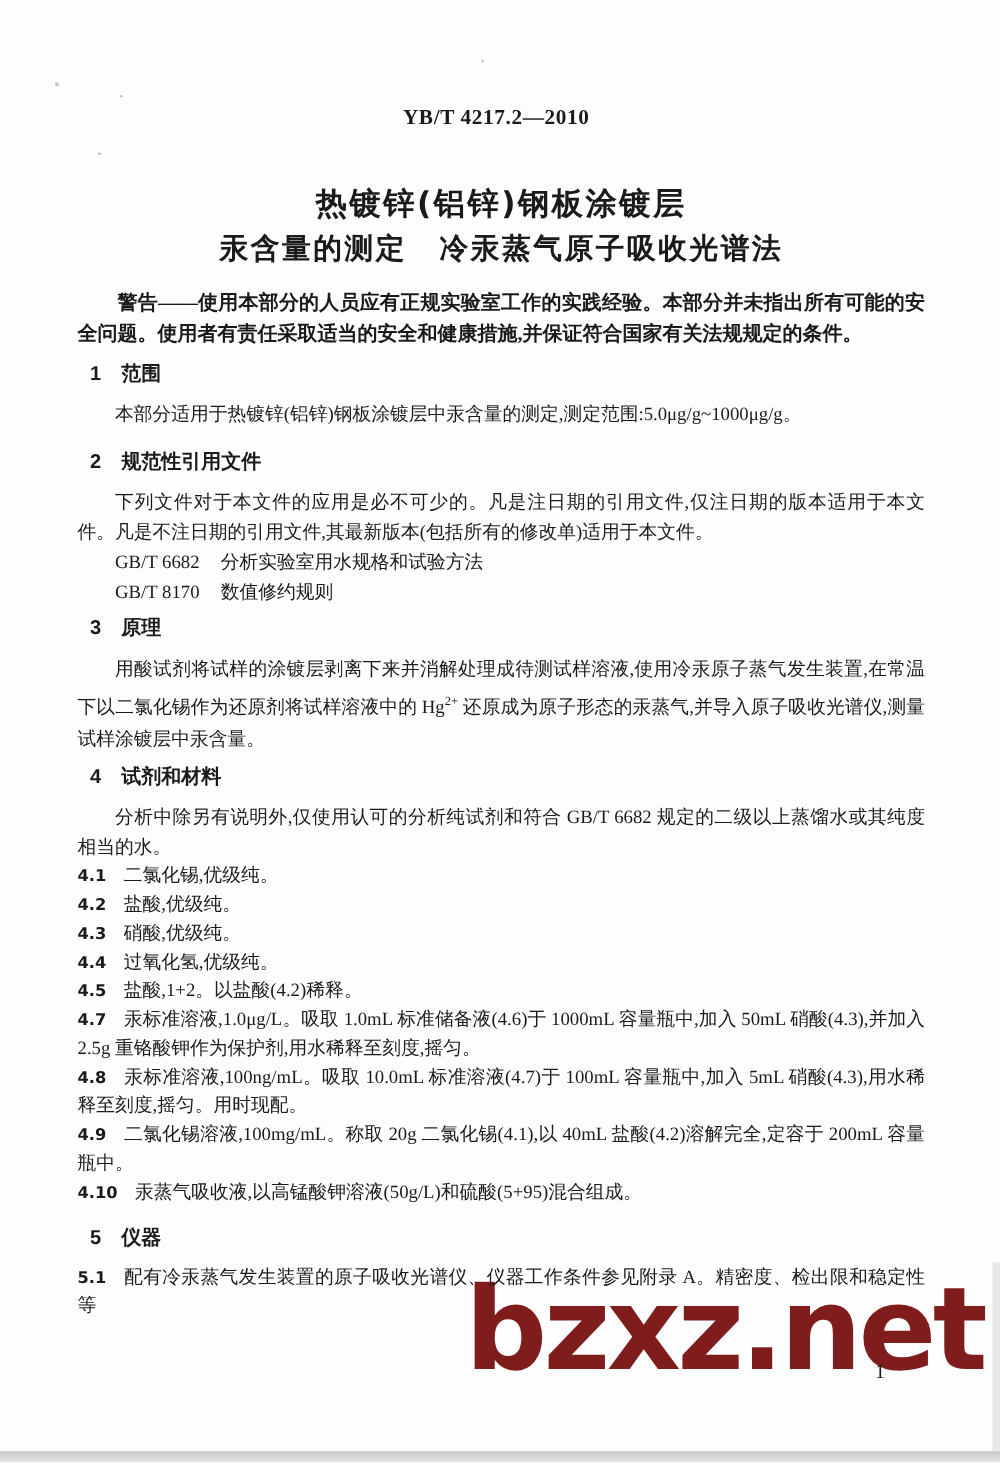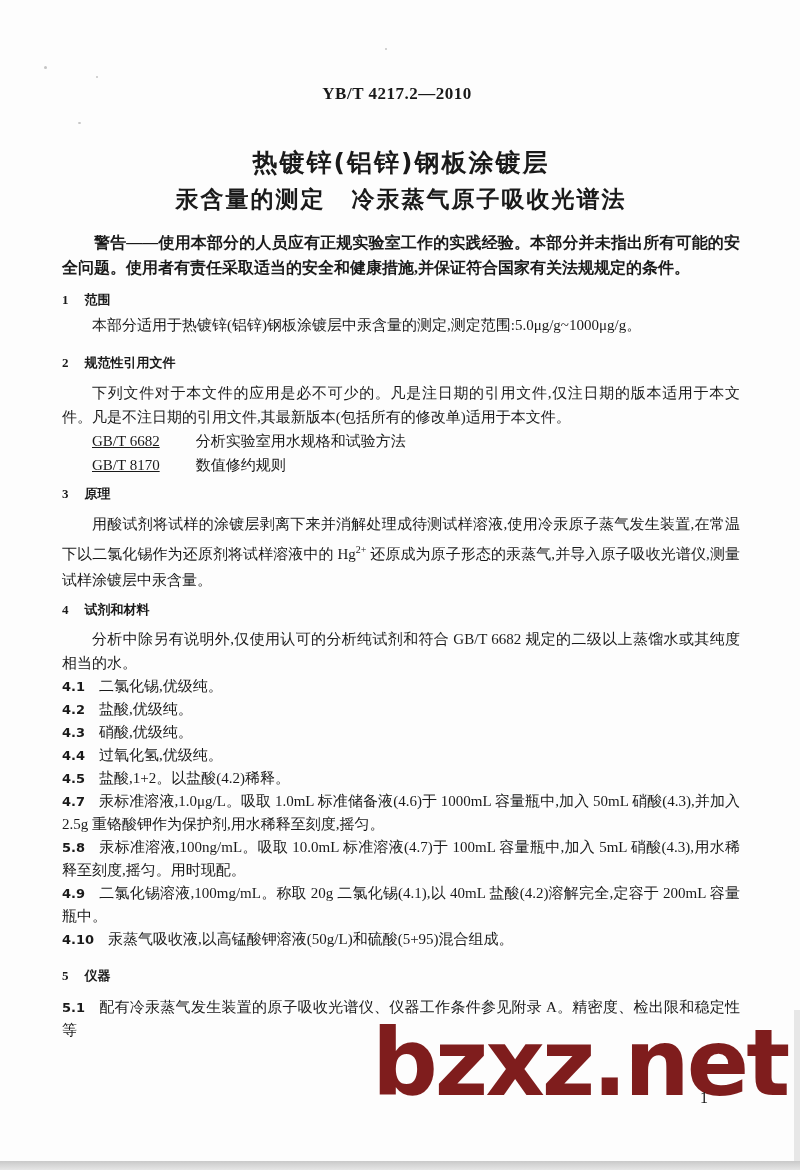--- a/index.html
+++ b/index.html
@@ -27,37 +27,37 @@
   .t2{display:block;margin-top:6px;font-size:23px;line-height:30px;letter-spacing:2px;}
   .t2 .gap2{margin-left:26px;}
   .warning{
     margin:16px 0 0 0;
     font-weight:bold;
     font-size:16px;line-height:25px;
     text-align:justify;
     text-indent:2em;
   }
   .h{
-    font-family:Liberation Serif, serif;
-    font-weight:bold;font-size:13px;line-height:20px;
-    margin:0;
+    font-family:Liberation Sans, sans-serif;
+    font-weight:bold;font-size:16px;line-height:20px;
+    margin:10px;
   }
   .h .num{margin-right:16px;}
   .h1{margin-top:10px;}
   .h2{margin-top:16px;}
   .h3{margin-top:7px;}
   .h4{margin-top:7px;}
   .h5{margin-top:15px;}
   .body{font-size:15px;line-height:24px;margin:0;text-align:justify;}
   .indent{text-indent:2em;}
   .p-scope1{margin-top:10px;}
   .p-scope2{margin-top:3px;}
   .p-refs{margin-top:8px;}
   .refline{font-size:15px;line-height:24px;margin:0;padding-left:2em;}
-  .refline .code{margin-right:36px;text-decoration:underline;}
+  .refline .code{margin-right:17px;}
   .p-principle{margin-top:7px;line-height:26px;}
   .p-principle sup{font-size:10px;}
   .p-reagents{margin-top:7px;}
   .item{font-size:15px;line-height:23px;margin:0;text-align:justify;}
   .item .inum{font-weight:bold;font-family:"DejaVu Sans","Liberation Sans",sans-serif;font-size:13px;margin-right:14px;}
   .p51{margin-top:10px;line-height:23px;}
   .page-number{
     position:absolute;right:92px;top:1088px;
     font-size:16px;line-height:20px;z-index:1;
   }
@@ -118,21 +118,21 @@
 
     <h2 class="h h4"><span class="num">4</span><span>试剂和材料</span></h2>
     <p class="body indent p-reagents">分析中除另有说明外,仅使用认可的分析纯试剂和符合 GB/T 6682 规定的二级以上蒸馏水或其纯度相当的水。</p>
 
     <p class="item"><span class="inum">4.1</span><span>二氯化锡,优级纯。</span></p>
     <p class="item"><span class="inum">4.2</span><span>盐酸,优级纯。</span></p>
     <p class="item"><span class="inum">4.3</span><span>硝酸,优级纯。</span></p>
     <p class="item"><span class="inum">4.4</span><span>过氧化氢,优级纯。</span></p>
     <p class="item"><span class="inum">4.5</span><span>盐酸,1+2。以盐酸(4.2)稀释。</span></p>
     <p class="item"><span class="inum">4.7</span><span>汞标准溶液,1.0μg/L。吸取 1.0mL 标准储备液(4.6)于 1000mL 容量瓶中,加入 50mL 硝酸(4.3),并加入 2.5g 重铬酸钾作为保护剂,用水稀释至刻度,摇匀。</span></p>
-    <p class="item"><span class="inum">5.8</span><span>汞标准溶液,100ng/mL。吸取 10.0mL 标准溶液(4.7)于 100mL 容量瓶中,加入 5mL 硝酸(4.3),用水稀释至刻度,摇匀。用时现配。</span></p>
+    <p class="item"><span class="inum">4.8</span><span>汞标准溶液,100ng/mL。吸取 10.0mL 标准溶液(4.7)于 100mL 容量瓶中,加入 5mL 硝酸(4.3),用水稀释至刻度,摇匀。用时现配。</span></p>
     <p class="item"><span class="inum">4.9</span><span>二氯化锡溶液,100mg/mL。称取 20g 二氯化锡(4.1),以 40mL 盐酸(4.2)溶解完全,定容于 200mL 容量瓶中。</span></p>
     <p class="item"><span class="inum">4.10</span><span>汞蒸气吸收液,以高锰酸钾溶液(50g/L)和硫酸(5+95)混合组成。</span></p>
 
     <h2 class="h h5"><span class="num">5</span><span>仪器</span></h2>
     <p class="item p51"><span class="inum">5.1</span><span>配有冷汞蒸气发生装置的原子吸收光谱仪、仪器工作条件参见附录 A。精密度、检出限和稳定性等</span></p>
 
   </div>
 
   <div class="page-number">1</div>
   <div class="bottom-edge"></div>

